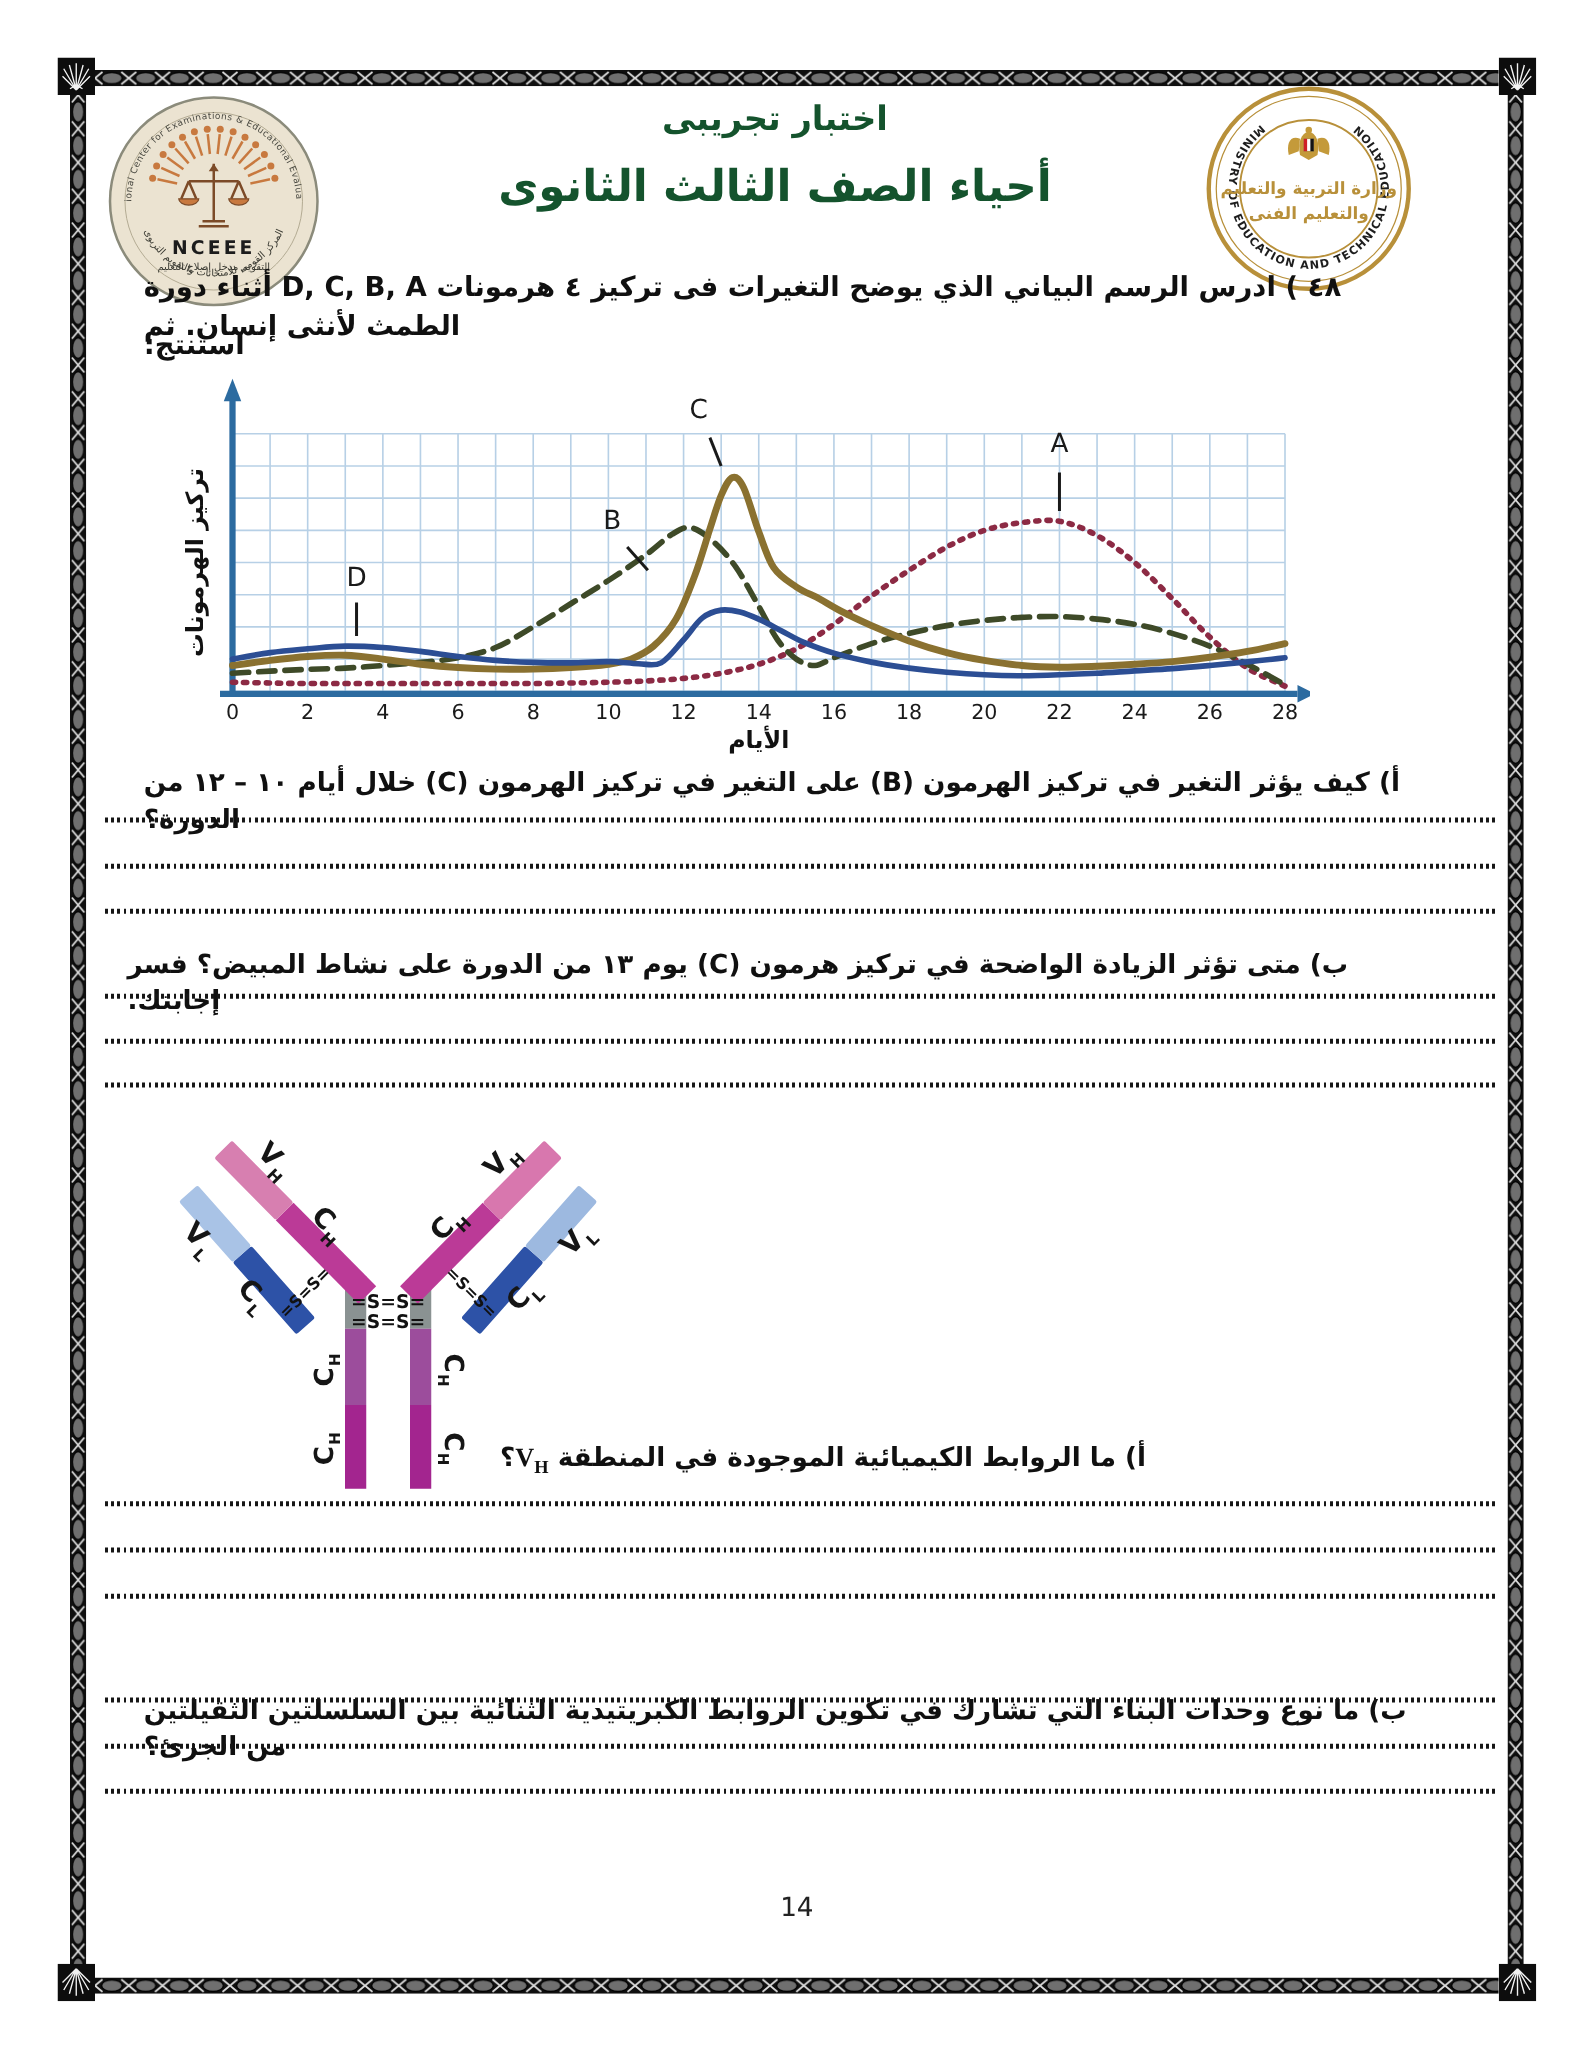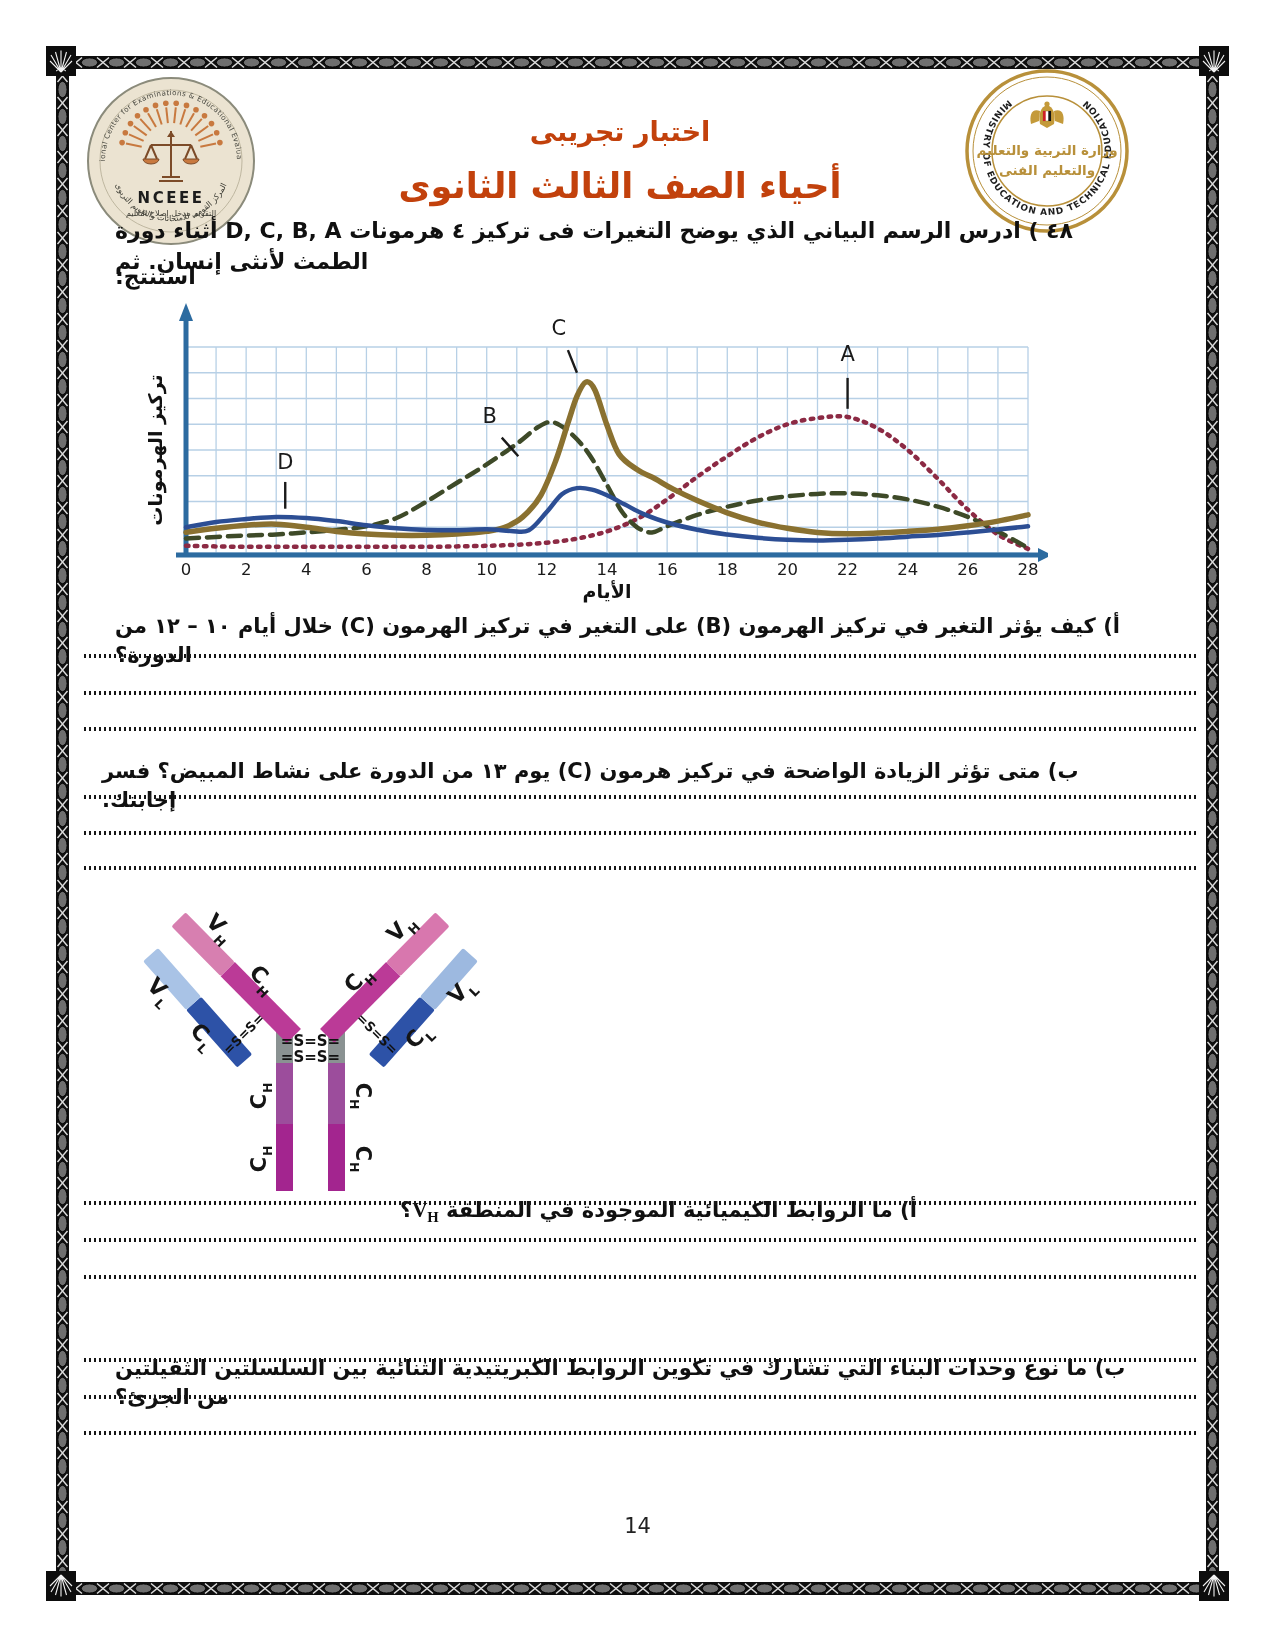--- a/index.html
+++ b/index.html
@@ -1,21 +1,21 @@
 <!DOCTYPE html>
 <html lang="ar"><head>
 <meta charset="utf-8">
 <style>
   html,body{margin:0;padding:0;background:#fff;}
   .page{position:relative;width:1275px;height:1650px;background:#ffffff;overflow:hidden;
         font-family:"DejaVu Sans",sans-serif;color:#111;}
   .abs{position:absolute;}
   .rtl{direction:rtl;text-align:left;font-weight:bold;color:#101010;}
   .qtext{font-size:21px;line-height:1.4;}
-  .title-line{font-weight:bold;text-align:center;color:#c2410c;margin-top:36px;}
+  .title-line{font-weight:bold;text-align:center;color:#14532d;}
   .dots{position:absolute;height:3.5px;left:84px;width:1113px;
         background-image:repeating-linear-gradient(90deg,#161616 0 2.2px,transparent 2.2px 5px);}
   .latin-embed{direction:ltr;unicode-bidi:embed;font-family:"Liberation Serif",serif;}
   sub{font-size:70%;}
   .pagenum{position:absolute;left:0;width:1275px;text-align:center;font-size:21px;color:#222;}
   svg text{font-family:"DejaVu Sans",sans-serif;}
 </style>
 </head>
 <body>
 
@@ -273,21 +273,21 @@
     <text transform="translate(52,140) rotate(45)" font-family="Liberation Serif, serif" font-weight="bold" font-size="22" fill="#151515" text-anchor="middle"><tspan>V</tspan><tspan font-size="13" dx="1" dy="7">L</tspan></text>
     <text transform="translate(363,140) rotate(-45)" font-family="Liberation Serif, serif" font-weight="bold" font-size="22" fill="#151515" text-anchor="middle"><tspan>V</tspan><tspan font-size="13" dx="1" dy="7">L</tspan></text>
     <text transform="translate(95,185) rotate(45)" font-family="Liberation Serif, serif" font-weight="bold" font-size="22" fill="#151515" text-anchor="middle"><tspan>C</tspan><tspan font-size="13" dx="1" dy="7">L</tspan></text>
     <text transform="translate(320,185) rotate(-45)" font-family="Liberation Serif, serif" font-weight="bold" font-size="22" fill="#151515" text-anchor="middle"><tspan>C</tspan><tspan font-size="13" dx="1" dy="7">L</tspan></text>
     <text transform="translate(163,240) rotate(-90)" font-family="Liberation Serif, serif" font-weight="bold" font-size="21" fill="#151515" text-anchor="middle"><tspan>C</tspan><tspan font-size="12" dx="1" dy="6">H</tspan></text>
     <text transform="translate(163,303) rotate(-90)" font-family="Liberation Serif, serif" font-weight="bold" font-size="21" fill="#151515" text-anchor="middle"><tspan>C</tspan><tspan font-size="12" dx="1" dy="6">H</tspan></text>
     <text transform="translate(253,240) rotate(90)" font-family="Liberation Serif, serif" font-weight="bold" font-size="21" fill="#151515" text-anchor="middle"><tspan>C</tspan><tspan font-size="12" dx="1" dy="6">H</tspan></text>
     <text transform="translate(253,303) rotate(90)" font-family="Liberation Serif, serif" font-weight="bold" font-size="21" fill="#151515" text-anchor="middle"><tspan>C</tspan><tspan font-size="12" dx="1" dy="6">H</tspan></text>
   </svg>
 
-  <div class="abs rtl qtext" style="left:400px;top:1196px;width:745px">
+  <div class="abs rtl qtext" style="left:400px;top:1152px;width:745px">
     <span>أ) ما الروابط الكيميائية الموجودة في المنطقة</span>
     <span class="latin-embed"><span>V</span><sub>H</sub></span><span>؟</span>
   </div>
   <div class="dots" style="top:1201px"></div>
   <div class="dots" style="top:1238px"></div>
   <div class="dots" style="top:1275px"></div>
 
   <div class="abs rtl qtext" style="left:115px;top:1354px;width:1030px">ب) ما نوع وحدات البناء التي تشارك في تكوين الروابط الكبريتيدية الثنائية بين السلسلتين الثقيلتين من الجزئ؟</div>
   <div class="dots" style="top:1358px"></div>
   <div class="dots" style="top:1395px"></div>

